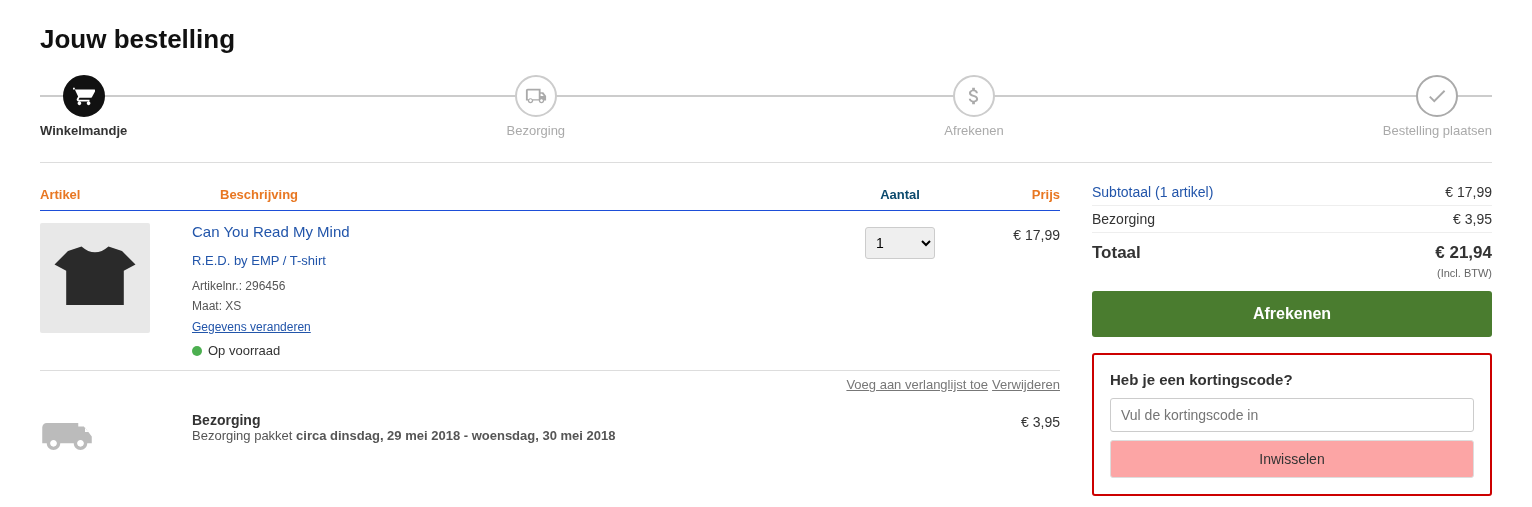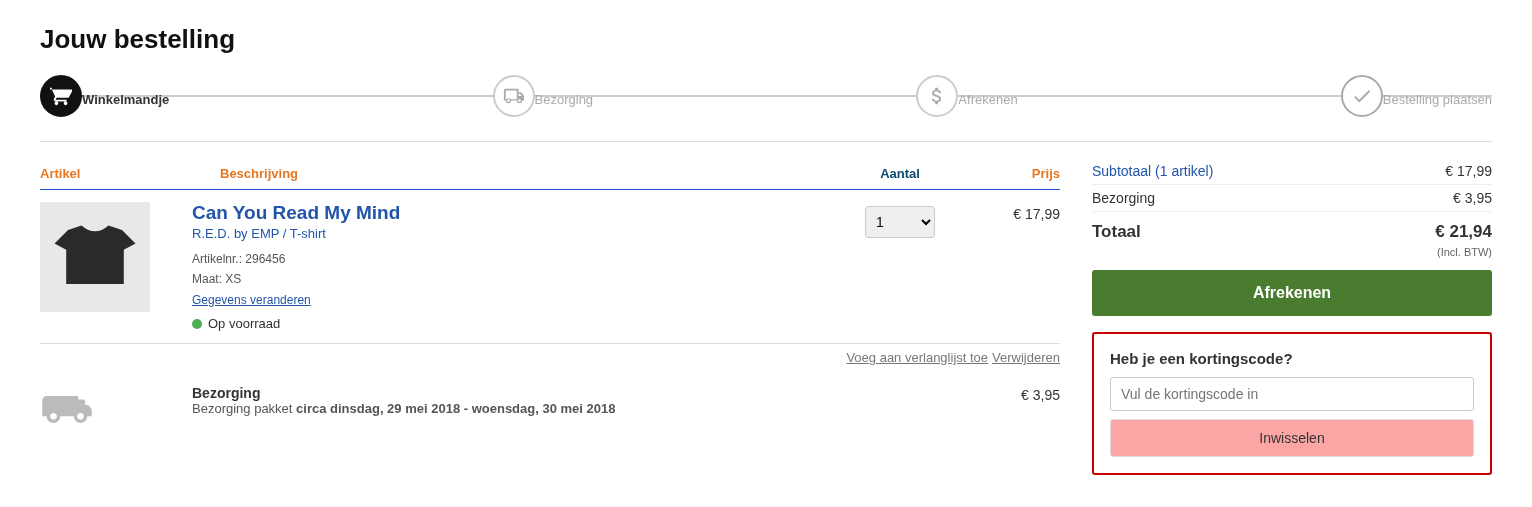--- a/index.html
+++ b/index.html
@@ -5,21 +5,21 @@
     * { box-sizing: border-box; margin: 0; padding: 0; }
     body { font-family: Arial, sans-serif; font-size: 14px; color: #333; background: #fff; }
     .page { max-width: 1532px; padding: 24px 40px; }
 
     
     .page-title { font-size: 26px; font-weight: bold; margin-bottom: 20px; color: #111; }
 
     
     .progress-bar { display: flex; align-items: flex-start; justify-content: space-between; margin-bottom: 24px; position: relative; }
     .progress-line { position: absolute; top: 20px; left: 0; right: 0; height: 2px; background: #ccc; z-index: 0; }
-    .step { display: flex; flex-direction: row; align-items: center; position: relative; z-index: 2; }
+    .step { display: flex; flex-direction: column; align-items: center; position: relative; z-index: 2; }
     .step-circle { width: 42px; height: 42px; border-radius: 50%; border: 2px solid #ccc; background: #fff; display: flex; align-items: center; justify-content: center; font-size: 18px; color: #fff; }
     .step-circle.active { background: #111; border-color: #111; color: #fff; }
     .step-circle.inactive { background: #fff; border-color: #ccc; color: #aaa; }
     .step-circle.done { background: #fff; border-color: #aaa; color: #aaa; }
     .step-label { margin-top: 6px; font-size: 13px; color: #333; }
     .step-label.inactive { color: #aaa; }
     .step-label.active { color: #333; font-weight: 600; }
 
     
     .divider { border: none; border-top: 1px solid #ddd; margin-bottom: 16px; }
@@ -35,21 +35,21 @@
     .col-beschrijving { flex: 1; font-weight: 600; color: #e87722; font-size: 13px; }
     .col-aantal { width: 120px; font-weight: 600; color: #0c4a6e; font-size: 13px; text-align: center; }
     .col-prijs { width: 100px; font-weight: 600; color: #e87722; font-size: 13px; text-align: right; }
 
     
     .cart-item { display: flex; align-items: flex-start; padding: 12px 0; border-bottom: 1px solid #ddd; }
     .item-image { width: 140px; flex-shrink: 0; }
     .item-image-box { width: 110px; height: 110px; background: #e8e8e8; display: flex; align-items: center; justify-content: center; overflow: hidden; border-radius: 2px; }
     .tshirt-svg { width: 90px; height: 90px; }
     .item-details { flex: 1; padding-left: 12px; }
-    .item-name { font-size: 19px; color: #2255aa; font-weight: 700; margin-bottom: 2px; }
+    .item-name { font-size: 15px; color: #2255aa; font-weight: 400; margin-bottom: 13px; }
     .item-brand { font-size: 13px; color: #2255aa; margin-bottom: 8px; }
     .item-meta { font-size: 12px; color: #555; line-height: 1.7; }
     .item-meta a { color: #2255aa; text-decoration: underline; cursor: pointer; }
     .in-stock { display: flex; align-items: center; gap: 6px; font-size: 13px; color: #333; margin-top: 6px; }
     .green-dot { width: 10px; height: 10px; border-radius: 50%; background: #4caf50; display: inline-block; }
     .item-qty { width: 120px; display: flex; align-items: flex-start; justify-content: center; padding-top: 4px; }
     .qty-select { width: 70px; height: 32px; border: 1px solid #ccc; border-radius: 3px; padding: 0 6px; font-size: 14px; appearance: auto; }
     .item-price { width: 100px; text-align: right; padding-top: 4px; font-size: 14px; color: #333; }
     .item-actions { display: flex; justify-content: flex-end; gap: 4px; padding: 6px 0 4px 0; }
     .item-actions a { font-size: 13px; color: #777; text-decoration: underline; cursor: pointer; }

